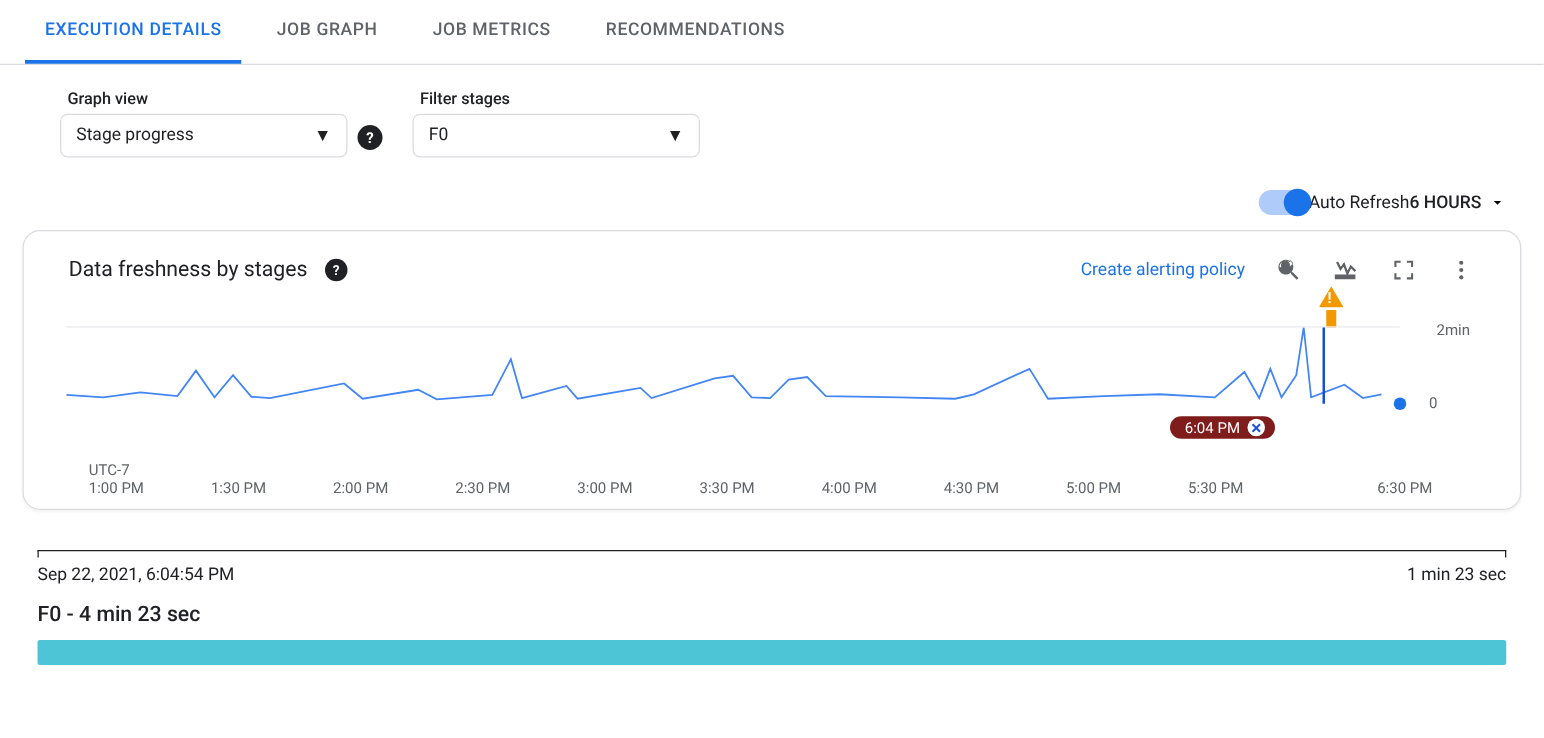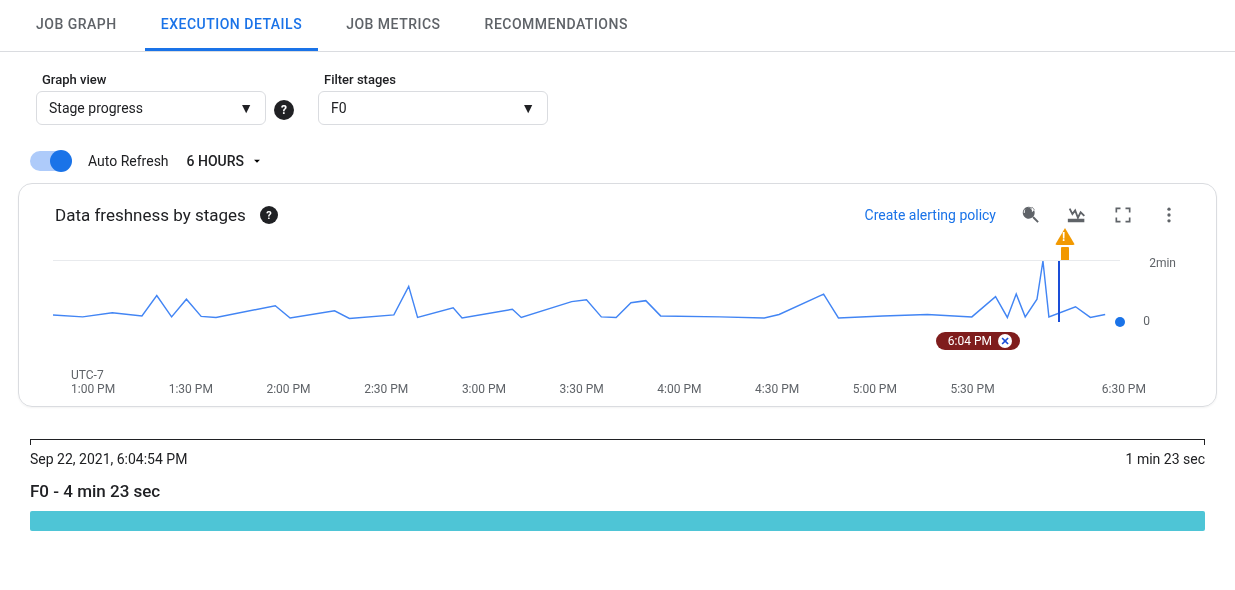--- a/index.html
+++ b/index.html
@@ -2,29 +2,29 @@
 <html><head>
 <meta charset="utf-8">
 <style>
 * { box-sizing: border-box; margin: 0; padding: 0; }
 body { font-family: 'Google Sans', 'Roboto', Arial, sans-serif; font-size: 14px; color: #202124; background: #fff; width: 1235px; }
 
 .tabs { display: flex; border-bottom: 1px solid #dadce0; padding-left: 20px; }
 .tab { padding: 16px 16px; font-size: 14px; font-weight: 500; letter-spacing: 0.5px; color: #5f6368; cursor: pointer; border-bottom: 3px solid transparent; margin-right: 12px;}
 .tab.active { color: #1a73e8; border-bottom: 3px solid #1a73e8; }
 
-.controls { display: flex; gap: 24px; padding: 20px 36px; }
+.controls { display: flex; gap: 24px; padding: 20px 48px; }
 .field-group { display: flex; align-items: flex-start; gap: 8px; }
 .field { display: flex; flex-direction: column; }
 .field-label { font-size: 13px; font-weight: 500; margin-bottom: 4px; padding-left: 6px;}
 .select-box { border: 1px solid #dadce0; border-radius: 6px; padding: 8px 12px; display: flex; align-items: flex-start; justify-content: space-between; min-width: 230px; background: #fff; cursor: pointer; }
 .select-box .caret { margin-left: 16px; }
 .help-icon { width: 20px; height: 20px; border-radius: 50%; background: #202124; color: #fff; font-size: 12px; font-weight: bold; display: flex; align-items: center; justify-content: center; margin-top: 28px;}
 
-.toolbar { display: flex; justify-content: flex-start; align-items: center; padding: 6px 30px 12px; gap: 18px; }
+.toolbar { display: flex; justify-content: flex-end; align-items: center; padding: 6px 30px 12px; }
 .toggle { width: 40px; height: 20px; background: #aecbfa; border-radius: 10px; position: relative; }
 .toggle-knob { width: 22px; height: 22px; background: #1a73e8; border-radius: 50%; position: absolute; right: -2px; top: -1px; }
 .toolbar-label { font-size: 14px; }
 .range-btn { font-weight: 500; display: flex; align-items: center; gap: 6px; cursor: pointer; }
 
 .card { border: 1px solid #dadce0; border-radius: 14px; margin: 0 18px 14px; padding: 16px 16px 0; box-shadow: 0 1px 2px rgba(0,0,0,.05);}
 .card-header { display: flex; justify-content: space-between; align-items: center; padding: 4px 20px 8px 20px;}
 .card-title-wrap { display: flex; align-items: center; gap: 14px; }
 .card-title { font-size: 17px; font-weight: 400; }
 .card-actions { display: flex; align-items: center; gap: 24px; }
@@ -52,22 +52,22 @@
 .ruler::before{left:0;} .ruler::after{right:0;}
 .ruler-row { display:flex; justify-content:space-between; font-size:14px; margin-bottom: 14px;}
 .stage-label { font-size:17px; font-weight:500; margin-bottom:10px;}
 .progress-bar { height: 20px; background:#4ec5d6; border-radius:2px;}
 .help-small { width: 18px; height: 18px; border-radius: 50%; background: #202124; color: #fff; font-size: 11px; font-weight:bold; display:flex;align-items:center;justify-content:center;}
 </style>
 </head>
 <body>
 
 <div class="tabs">
+  <div class="tab active">EXECUTION DETAILS</div>
   <div class="tab">JOB GRAPH</div>
-  <div class="tab active">EXECUTION DETAILS</div>
   <div class="tab">JOB METRICS</div>
   <div class="tab">RECOMMENDATIONS</div>
 </div>
 
 <div class="controls">
   <div class="field-group">
     <div class="field">
       <div class="field-label">Graph view</div>
       <div class="select-box">
         <span>Stage progress</span>

